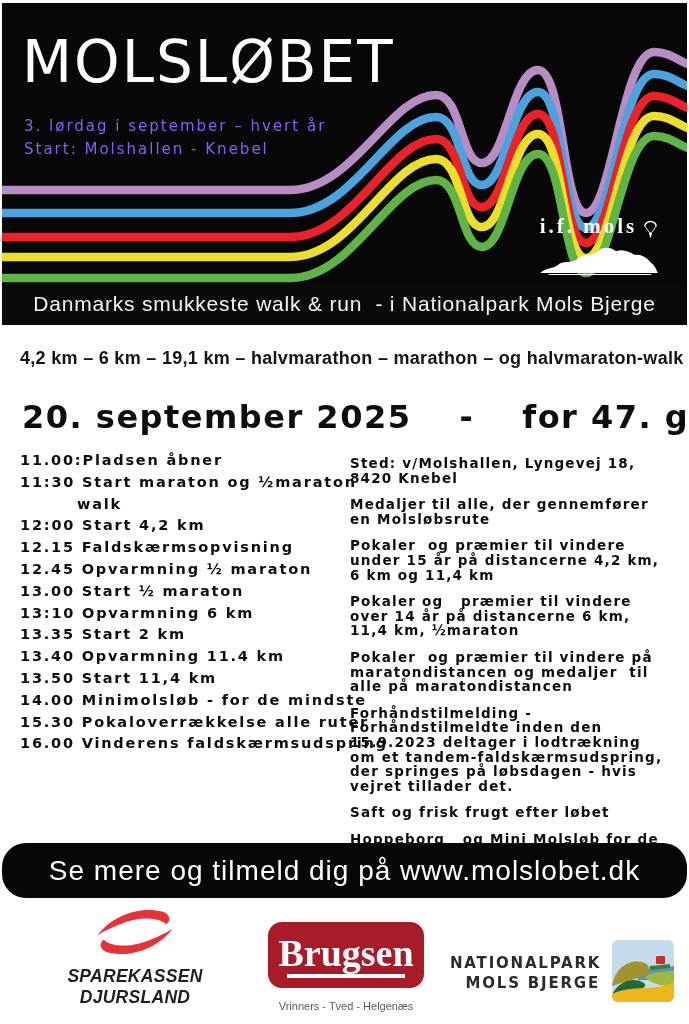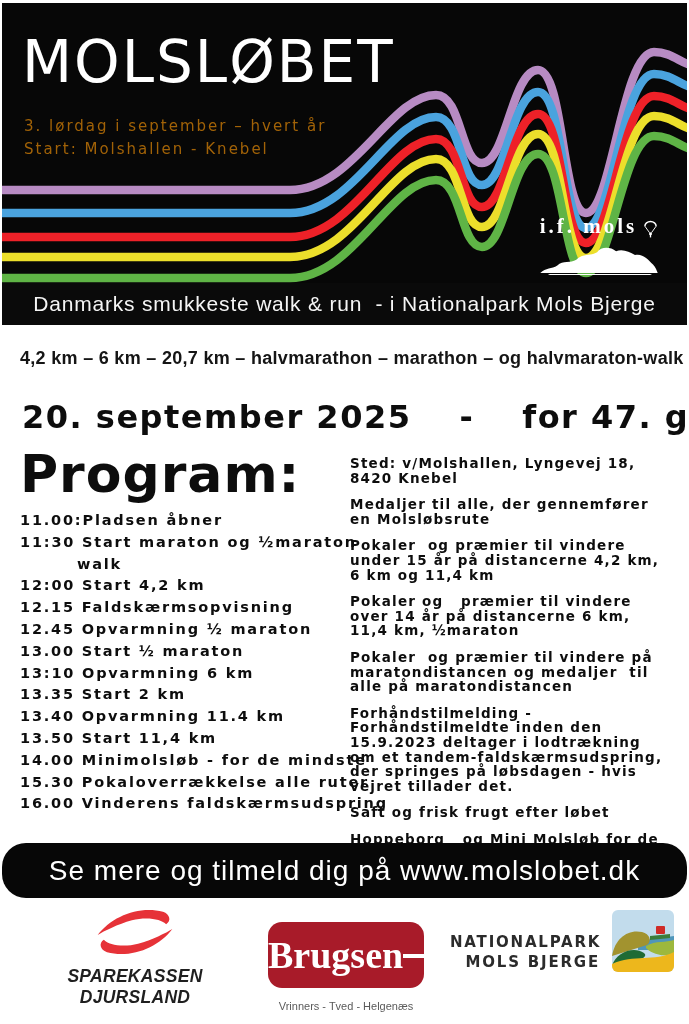--- a/index.html
+++ b/index.html
@@ -3,21 +3,21 @@
 <meta charset="utf-8">
 <style>
   html,body{margin:0;padding:0;background:#e8e8e8;}
   .poster{position:relative;width:689px;height:1024px;background:#ffffff;overflow:hidden;
           font-family:"DejaVu Sans", sans-serif;}
   
   .header-block{position:absolute;top:3px;left:2px;right:2px;height:280px;background:#070707;}
   .waves{position:absolute;inset:0;width:100%;height:100%;}
   .title{position:absolute;top:28px;left:20px;color:#ffffff;font-size:58px;font-weight:400;
          letter-spacing:2px;line-height:1.1;white-space:nowrap;}
-  .subtitle{position:absolute;top:112px;left:22px;color:#a16207;font-size:15px;font-weight:500;
+  .subtitle{position:absolute;top:112px;left:22px;color:#8b5cf6;font-size:15px;font-weight:500;
             letter-spacing:2px;line-height:23px;white-space:nowrap;}
   .ifmols{position:absolute;right:24px;bottom:4px;text-align:center;color:#ffffff;}
   .ifmols-row{display:flex;align-items:flex-end;gap:6px;justify-content:center;}
   .ifmols-text{font-family:"Liberation Serif", serif;font-weight:700;font-size:21px;
                letter-spacing:3px;color:#ffffff;white-space:nowrap;}
   
   .tagline-strip{position:absolute;top:283px;left:2px;right:2px;height:42px;background:#0a0a0a;
                  display:flex;align-items:center;justify-content:center;}
   .tagline-strip span{color:#f5f5f5;font-family:"Liberation Sans", sans-serif;font-size:21px;
                       letter-spacing:0.8px;white-space:pre;}
@@ -45,27 +45,27 @@
   .signup-strip span{color:#ffffff;font-family:"Liberation Sans", sans-serif;font-size:28px;
                      letter-spacing:1px;white-space:pre;}
   
   .footer{position:absolute;top:898px;left:0;right:0;bottom:0;background:#ffffff;}
   .sparekassen{position:absolute;left:55px;top:6px;width:160px;text-align:center;}
   .sparekassen-text{margin-top:2px;font-family:"Liberation Sans", sans-serif;font-style:italic;
                     font-weight:600;font-size:17.5px;line-height:21px;color:#1f1f1f;
                     letter-spacing:0.3px;}
   .brugsen{position:absolute;left:268px;top:24px;width:156px;text-align:center;}
   .brugsen-box{width:156px;height:66px;background:#a81b29;border-radius:14px;
-               display:flex;flex-direction:row;align-items:center;justify-content:center;}
+               display:flex;flex-direction:column;align-items:center;justify-content:center;}
   .brugsen-name{font-family:"Liberation Serif", serif;font-weight:700;font-size:38px;
                 color:#ffffff;line-height:40px;}
   .brugsen-underline{width:118px;height:4px;background:#ffffff;margin-top:1px;}
   .brugsen-towns{margin-top:12px;font-family:"Liberation Sans", sans-serif;font-size:11px;
                  color:#5a5a5a;white-space:nowrap;}
-  .natpark{position:absolute;left:450px;top:12px;display:flex;align-items:flex-end;gap:12px;}
+  .natpark{position:absolute;left:450px;top:42px;display:flex;align-items:center;gap:12px;}
   .natpark-text{width:150px;text-align:right;font-size:15px;font-weight:700;letter-spacing:1.8px;
                 color:#2b2b2b;line-height:20px;margin-top:4px;white-space:nowrap;}
   .natpark-logo{border-radius:6px;overflow:hidden;display:block;}
 </style>
 </head>
 <body>
 
 <div class="poster">
 
   <div class="header-block">
@@ -97,30 +97,29 @@
         <path fill="#ffffff" d="M2 36 C8 30 14 32 20 28 C26 22 34 26 40 22 C46 15 56 18 62 14 C66 8 76 8 82 13 C88 10 96 13 102 17 C110 15 116 22 121 27 C124 30 125 34 126 36 Z"></path>
         <path fill="#ffffff" d="M10 37 L120 37 L118 38 L12 38 Z"></path>
       </svg>
     </div>
   </div>
 
   <div class="tagline-strip">
     <span>Danmarks smukkeste walk &amp; run  - i Nationalpark Mols Bjerge</span>
   </div>
 
-  <div class="distances">4,2 km – 6 km – 20,7 km – halvmarathon – marathon – og halvmaraton-walk</div>
+  <div class="distances">4,2 km – 6 km – 19,1 km – halvmarathon – marathon – og halvmaraton-walk</div>
 
   <div class="date-heading">
     <span>20. september 2025</span>
     <span>-</span>
     <span>for 47. gang</span>
   </div>
 
   <div class="program-col">
-    <div class="program-heading">Program:</div>
     <div class="program-list">
       <div class="prog-line">11.00:Pladsen åbner</div>
       <div class="prog-line">11:30 Start maraton og ½maraton</div>
       <div class="prog-line indent">walk</div>
       <div class="prog-line">12:00 Start 4,2 km</div>
       <div class="prog-line">12.15 Faldskærmsopvisning</div>
       <div class="prog-line">12.45 Opvarmning ½ maraton</div>
       <div class="prog-line">13.00 Start ½ maraton</div>
       <div class="prog-line">13:10 Opvarmning 6 km</div>
       <div class="prog-line">13.35 Start 2 km</div>

